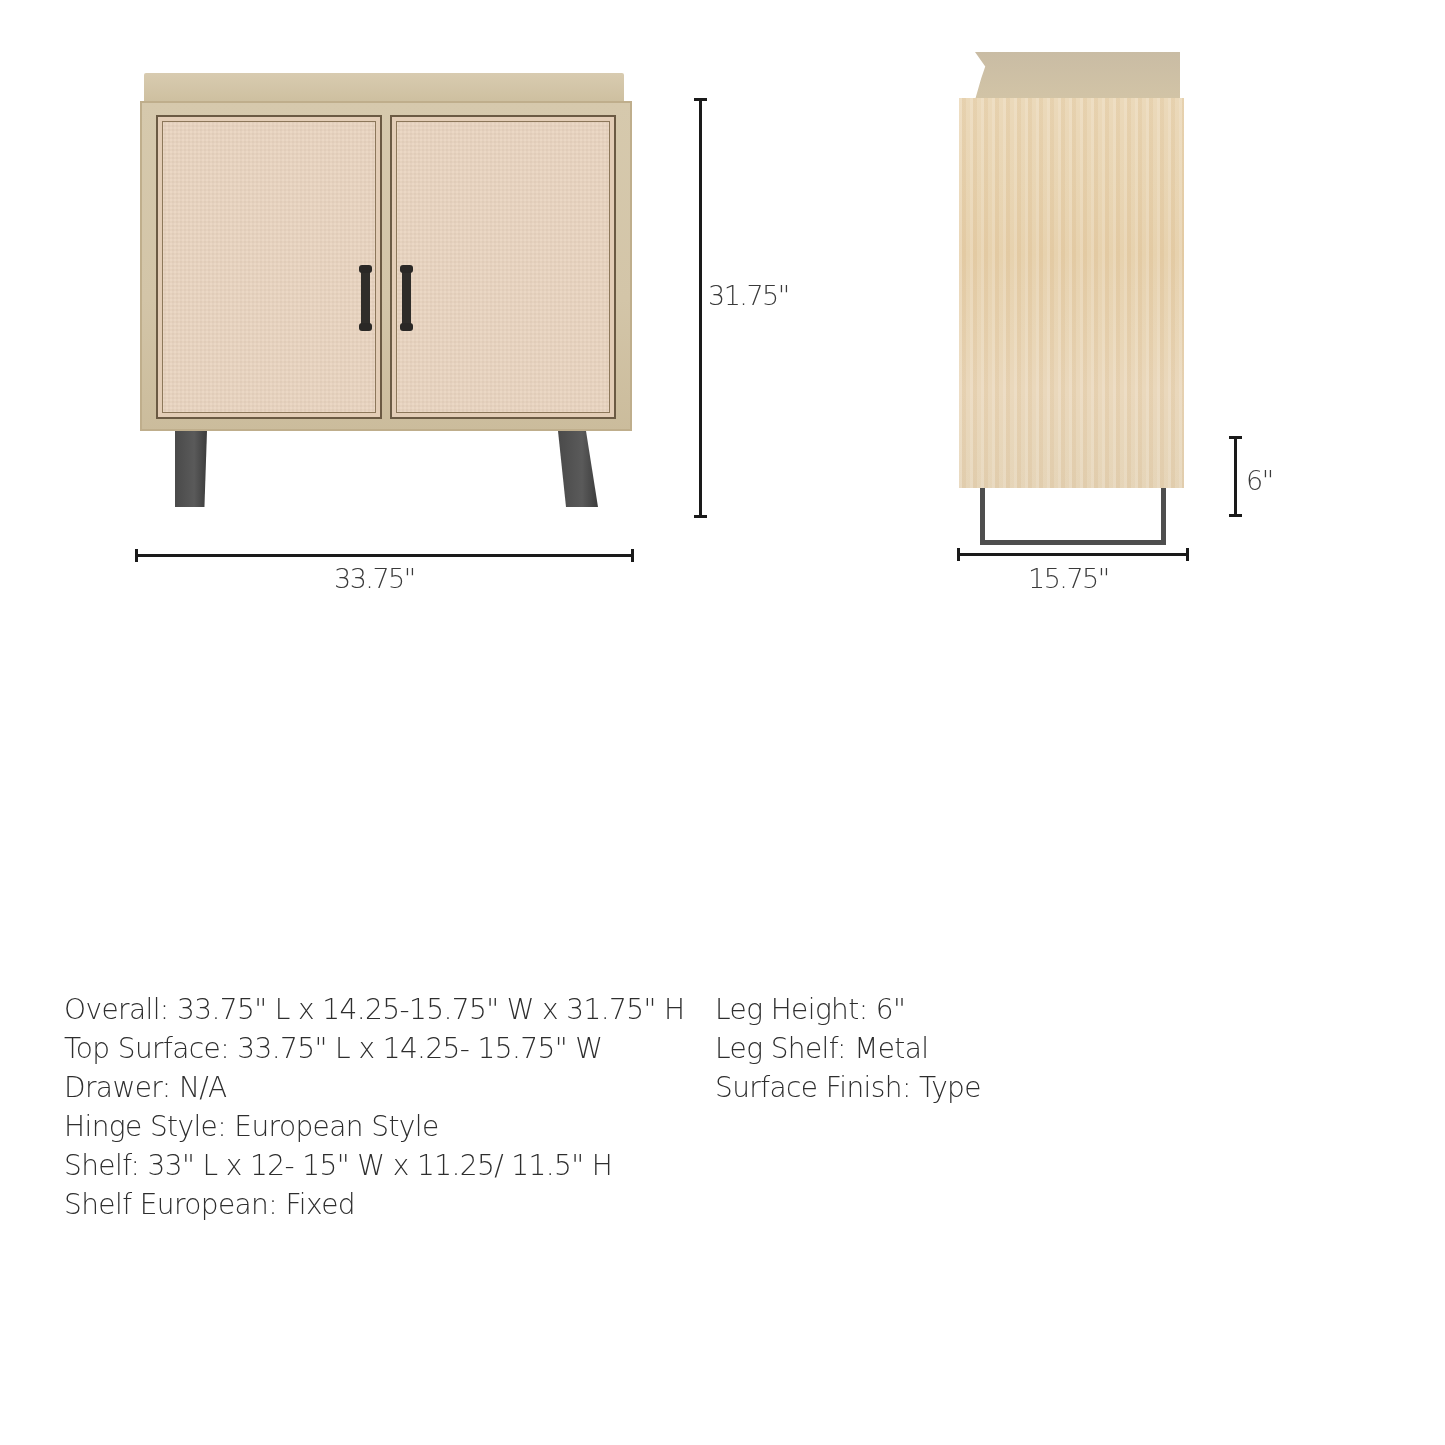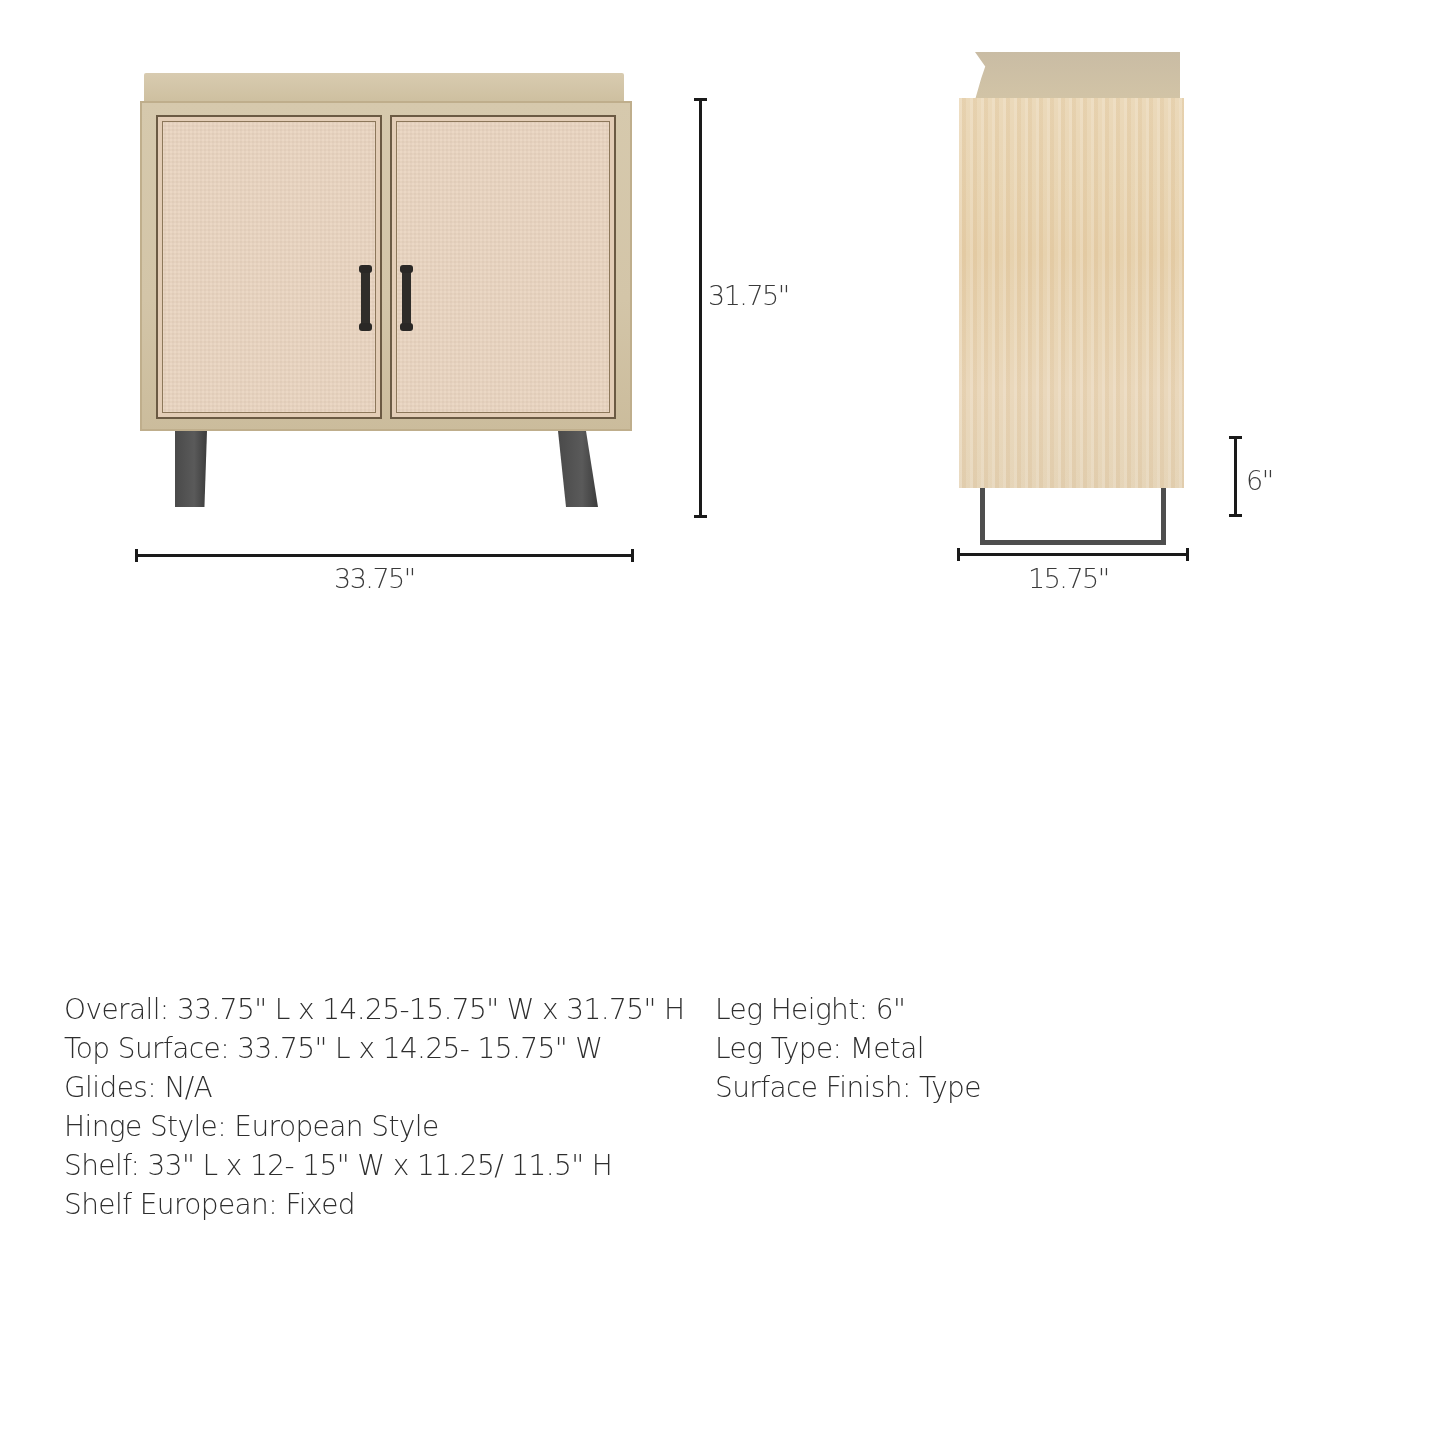--- a/index.html
+++ b/index.html
@@ -95,23 +95,23 @@
 
 <div class="dim-v" style="left:1234px; top:436px; height:81px;"></div>
 <div class="dim-label" style="left:1246px; top:465px;">6"</div>
 
 <div class="dim-h" style="left:957px; top:553px; width:232px;"></div>
 <div class="dim-label" style="left:1028px; top:563px;">15.75"</div>
 
 <div class="specs left">
   <span class="line">Overall: 33.75" L x 14.25-15.75" W x 31.75" H</span>
   <span class="line">Top Surface: 33.75" L x 14.25- 15.75" W</span>
-  <span class="line">Glides: N/A</span>
+  <span class="line">Drawer: N/A</span>
   <span class="line">Hinge Style: European Style</span>
   <span class="line">Shelf: 33" L x 12- 15" W x 11.25/ 11.5" H</span>
   <span class="line">Shelf European: Fixed</span>
 </div>
 
 <div class="specs right">
   <span class="line">Leg Height: 6"</span>
-  <span class="line">Leg Type: Metal</span>
+  <span class="line">Leg Shelf: Metal</span>
   <span class="line">Surface Finish: Type</span>
 </div>
 
 </body></html>

